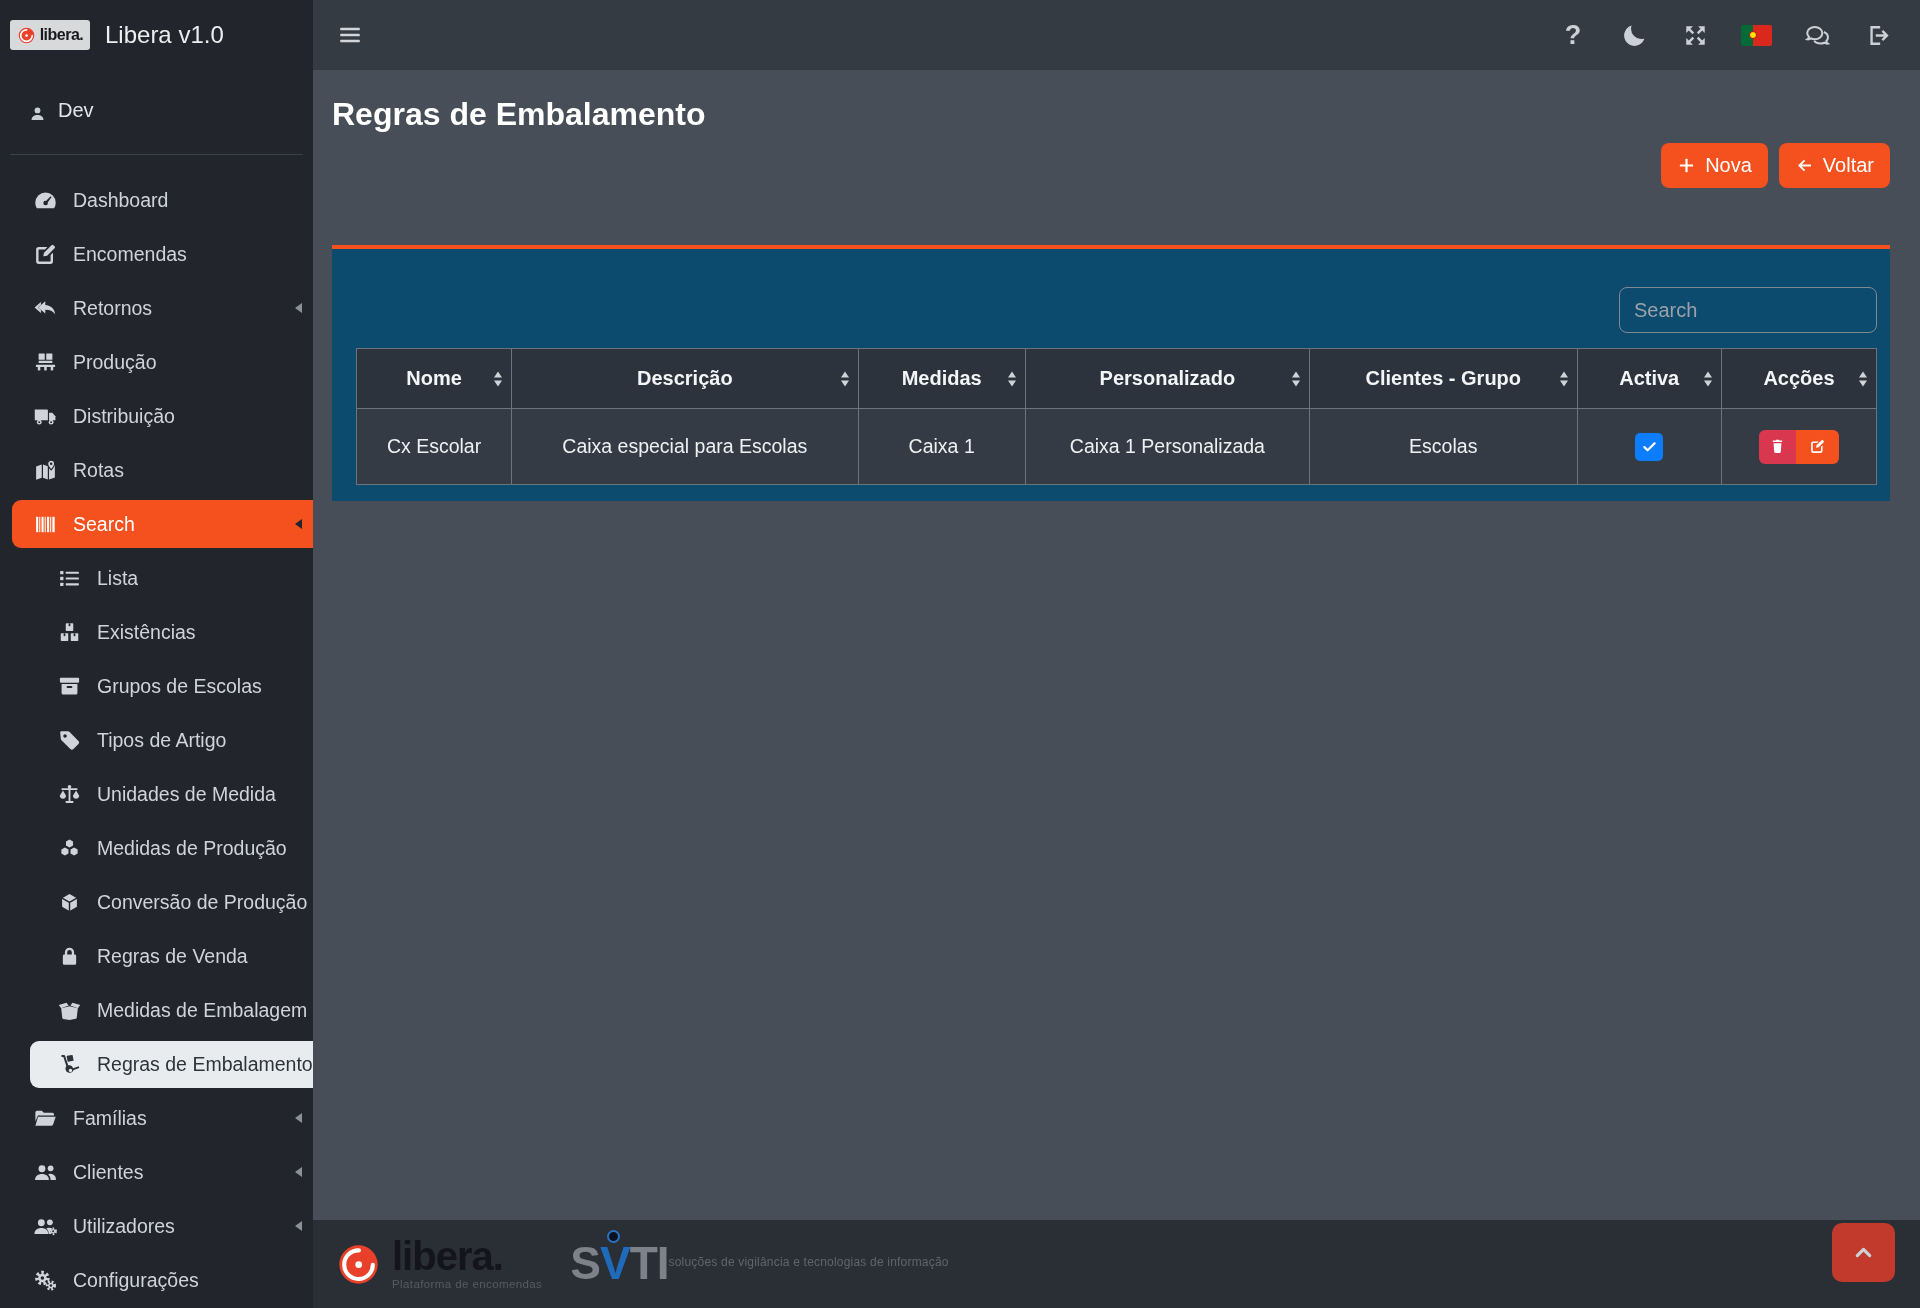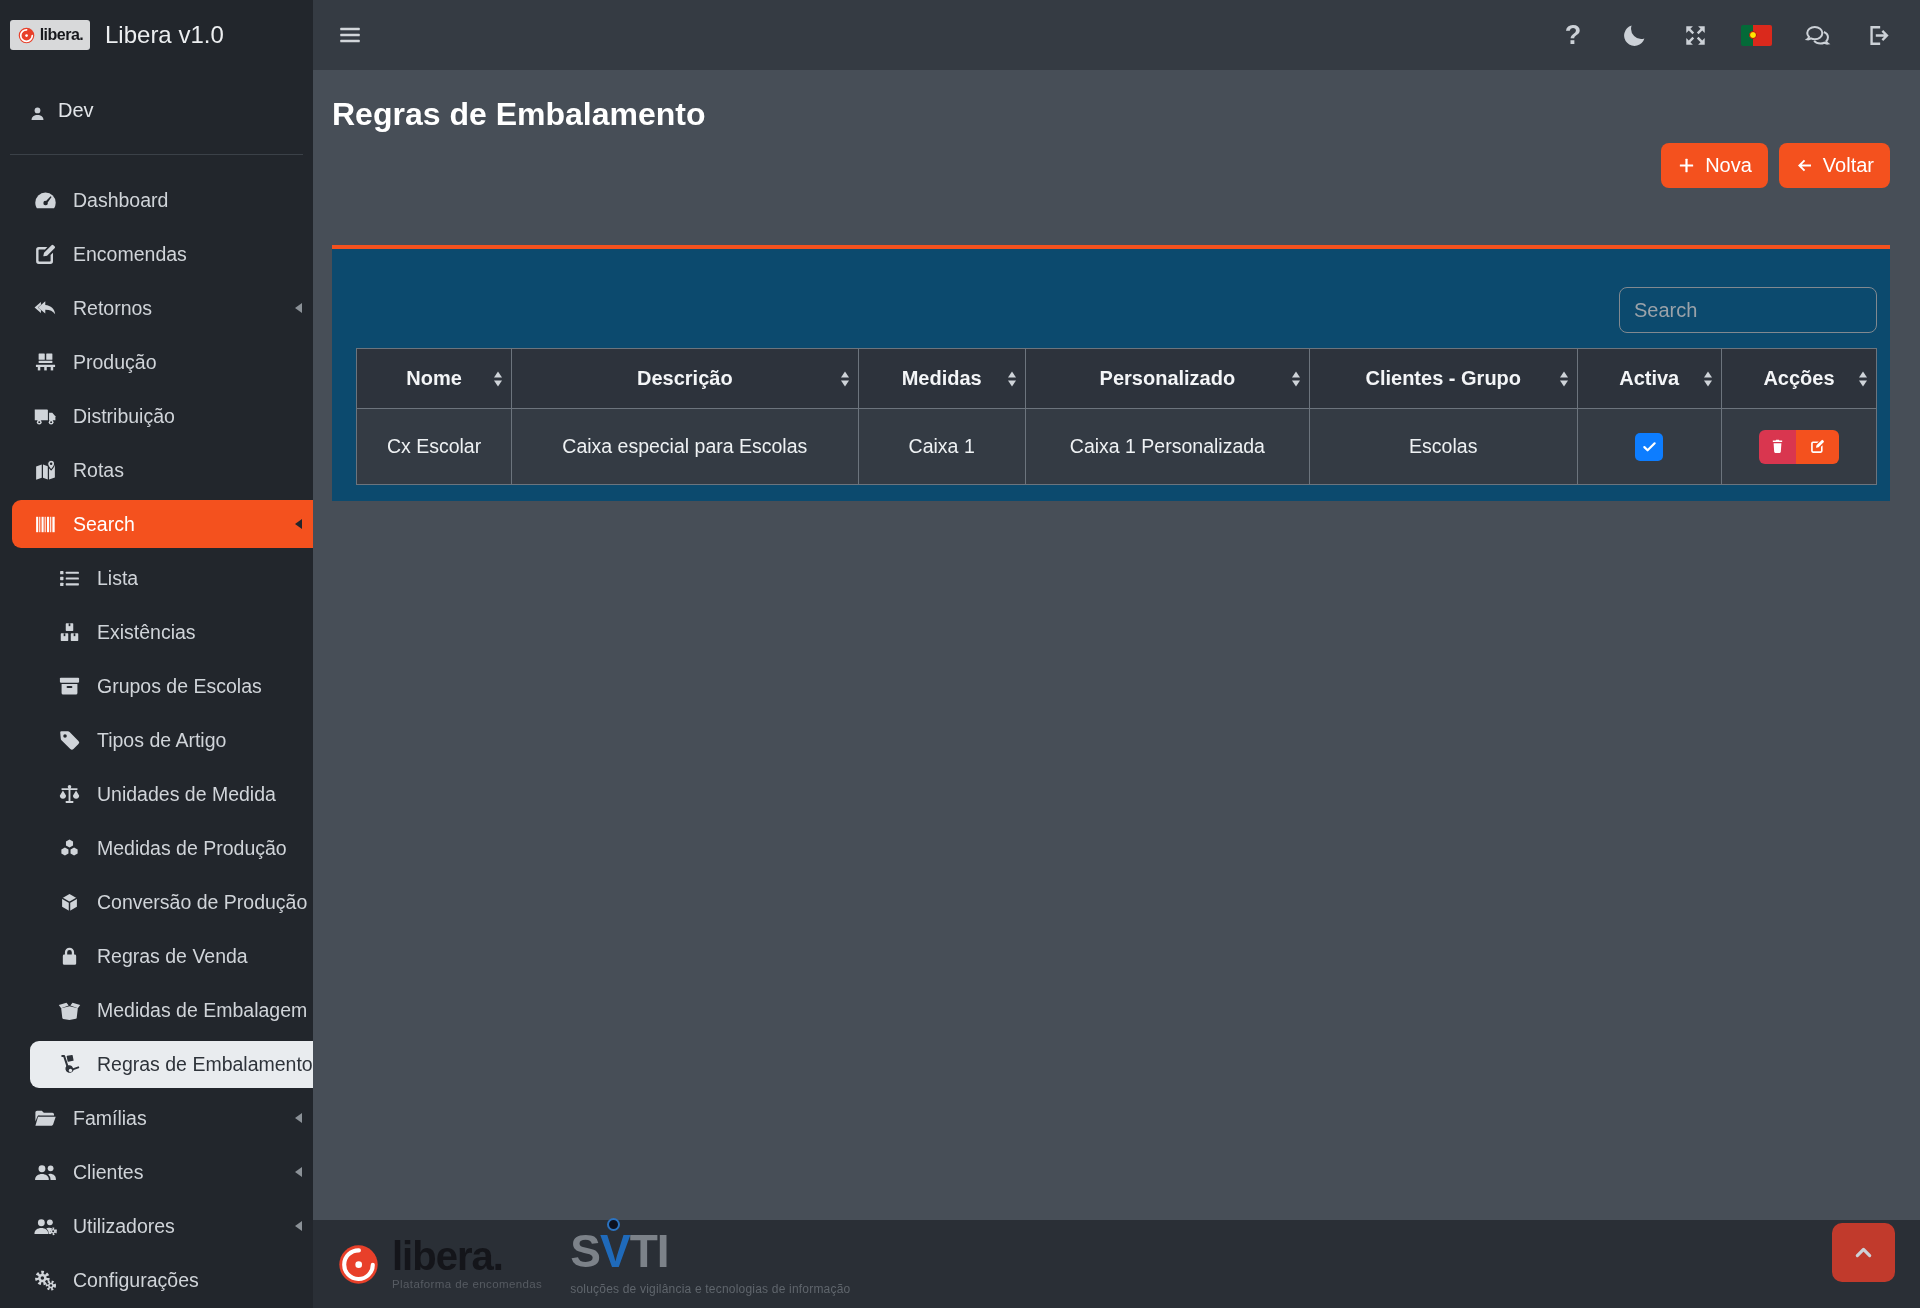--- a/index.html
+++ b/index.html
@@ -85,21 +85,21 @@
   .act-btn.del{ width:37px; background:#d9364f; border-radius:6px 0 0 6px; }
   .act-btn.edit{ width:43px; background:var(--accent); border-radius:0 6px 6px 0; }
 
   
   .footer{ height:88px; flex:none; background:#2a2f36; display:flex; align-items:center; padding-left:22px; gap:16px; position:relative; }
   .libera-logo{ display:flex; align-items:center; gap:10px; }
   .libera-logo .icn{ width:47px; height:47px; }
   .libera-txt{ display:flex; flex-direction:column; }
   .libera-txt .t{ font-size:40px; font-weight:800; color:#14151a; line-height:.9; letter-spacing:-1px; }
   .libera-txt .tg{ font-size:11.5px; color:#565b62; letter-spacing:.4px; margin-top:4px; }
-  .svti-logo{ margin-left:12px; display:flex; flex-direction:column; opacity:.95; }
+  .svti-logo{ margin-left:12px; display:flex; flex-direction:row; opacity:.95; }
   .svti-letters{ font-size:46px; font-weight:800; line-height:.85; letter-spacing:-1px; color:#81878e; position:relative; }
   .svti-letters .v{ color:#1f6ec2; position:relative; }
   .svti-letters .v::after{ content:""; position:absolute; top:-7px; left:7px; width:9px; height:9px; border-radius:50%;
     background:#0b1020; border:2px solid #2a76c8; }
   .svti-tg{ font-size:12px; color:#62686f; margin-top:11px; letter-spacing:.2px; }
   .scroll-top{ position:absolute; top:3px; right:25px; width:63px; height:59px; background:#c13a2c; border:none;
     border-radius:10px; display:flex; align-items:center; justify-content:center; color:#ccd2d8; cursor:pointer; }
   .scroll-top .icn{ width:27px; height:27px; }
 </style>
 </head>

